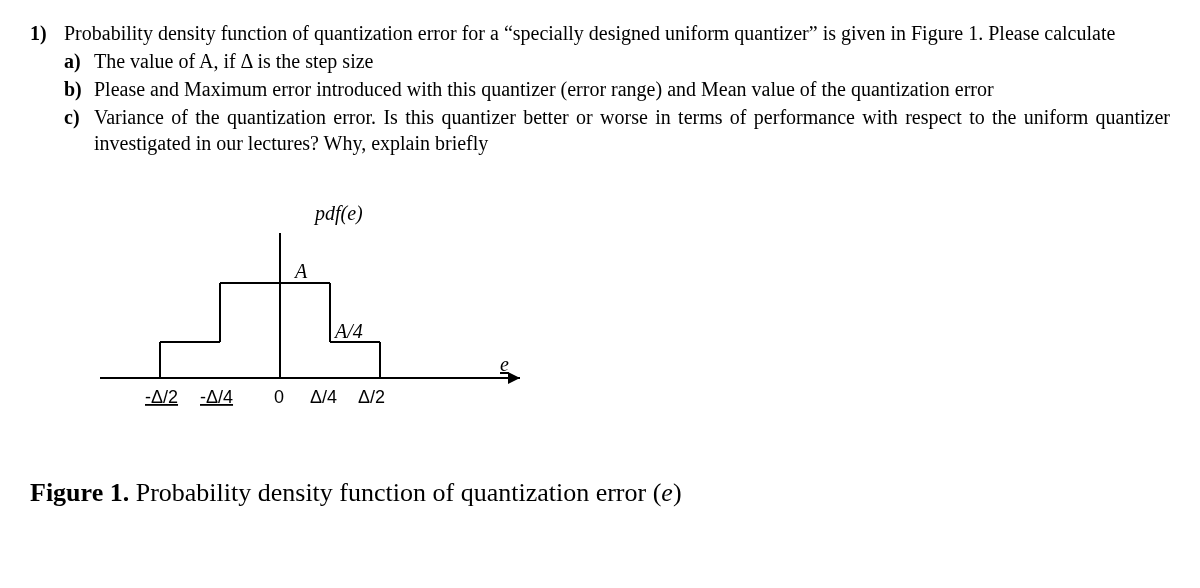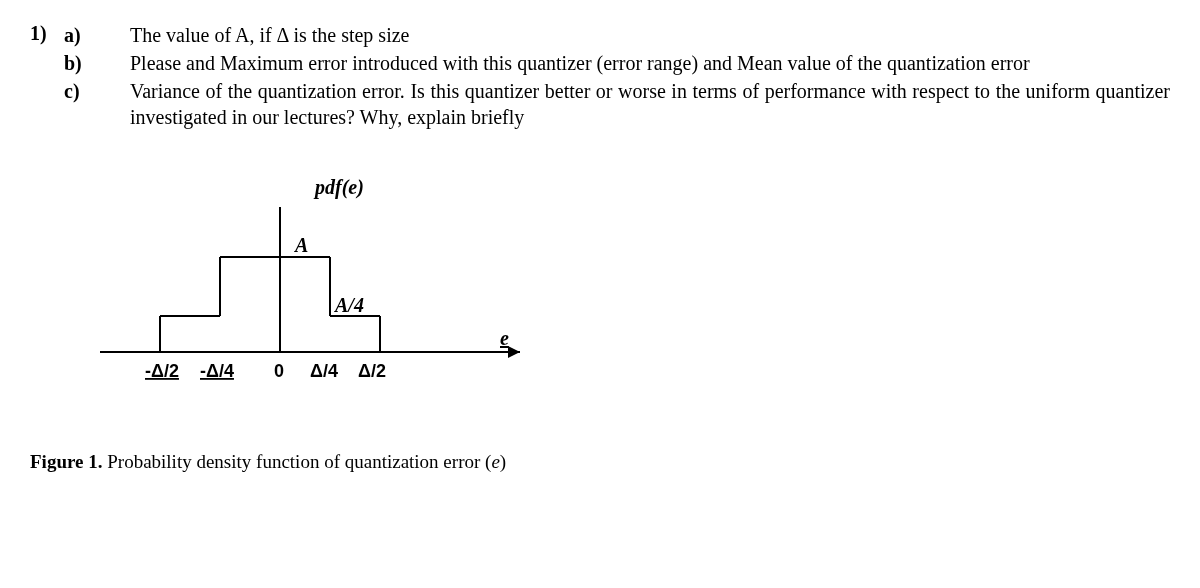--- a/index.html
+++ b/index.html
@@ -32,29 +32,27 @@
     display: flex;
     margin-bottom: 2px;
   }
   .sub-letter {
     font-weight: bold;
     min-width: 30px;
   }
   .sub-text {
     flex: 1;
     text-align: justify;
-    margin-left: 36px;
   }
   .figure-area {
     position: relative;
     margin-top: 40px;
     margin-left: 70px;
     height: 250px;
     width: 500px;
-    font-weight: bold;
   }
   svg {
     overflow: visible;
   }
   .axis-label {
     font-family: "Times New Roman", serif;
     font-style: italic;
     font-size: 20px;
   }
   .tick-label {
@@ -62,38 +60,39 @@
     font-size: 18px;
   }
   .pdf-label {
     font-family: "Times New Roman", serif;
     font-style: italic;
     font-size: 20px;
   }
   .caption {
     margin-top: 28px;
     margin-left: 0px;
-    font-size: 19px;
+    font-size: 26px;
   }
   .caption .fig-num {
     font-weight: bold;
   }
   .caption .fig-text {
     font-weight: normal;
   }
   .italic-e {
     font-style: italic;
   }
 </style>
 </head>
 <body>
 
 <div class="question">
   <div class="q-num">1)</div>
   <div class="q-body">
+    <span>Probability density function of quantization error for a “specially designed uniform quantizer” is given in Figure 1. Please calculate</span>
     <div class="sub-list">
       <div class="sub-item">
         <div class="sub-letter">a)</div>
         <div class="sub-text"><span>The value of A, if Δ is the step size</span></div>
       </div>
       <div class="sub-item">
         <div class="sub-letter">b)</div>
         <div class="sub-text"><span>Please and Maximum error introduced with this quantizer (error range) and Mean value of the quantization error</span></div>
       </div>
       <div class="sub-item">

